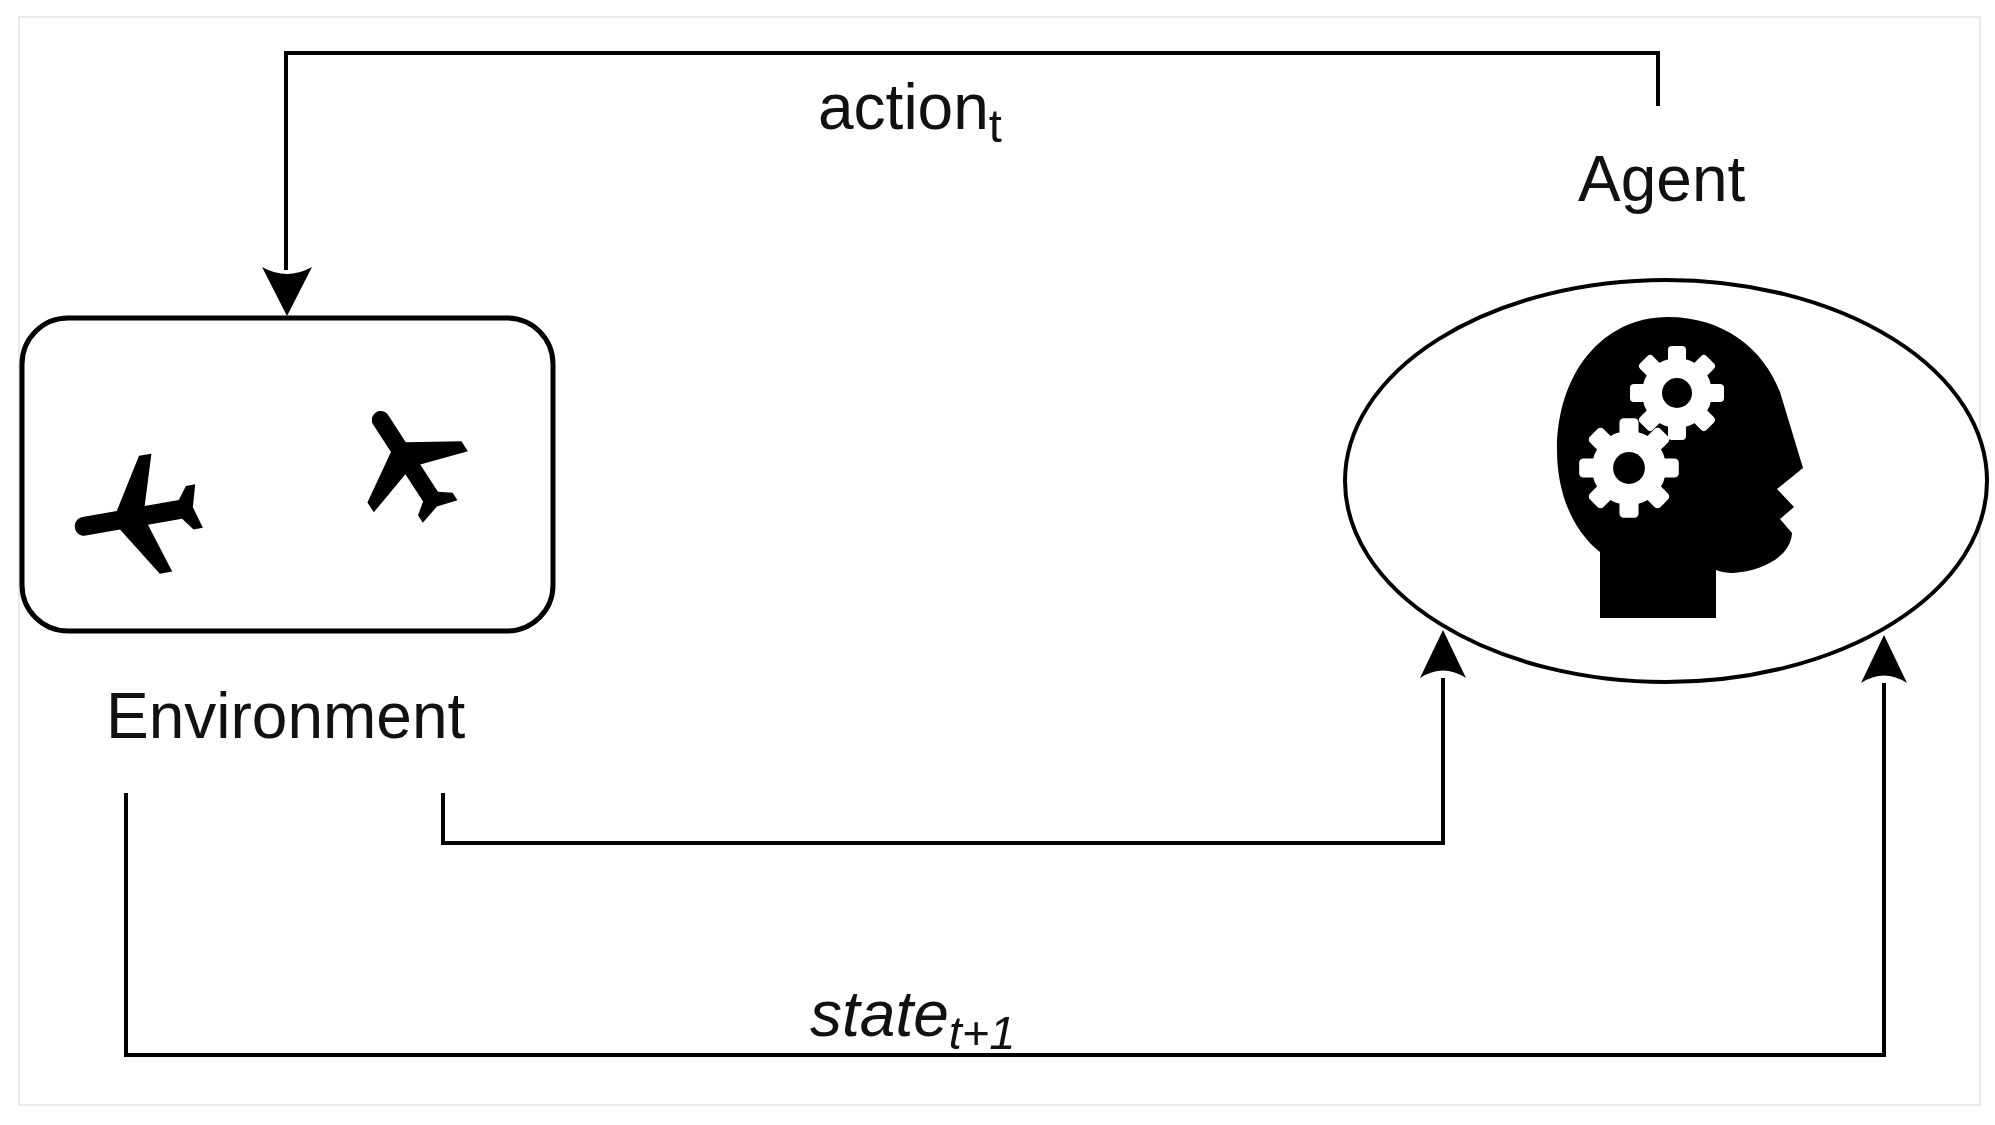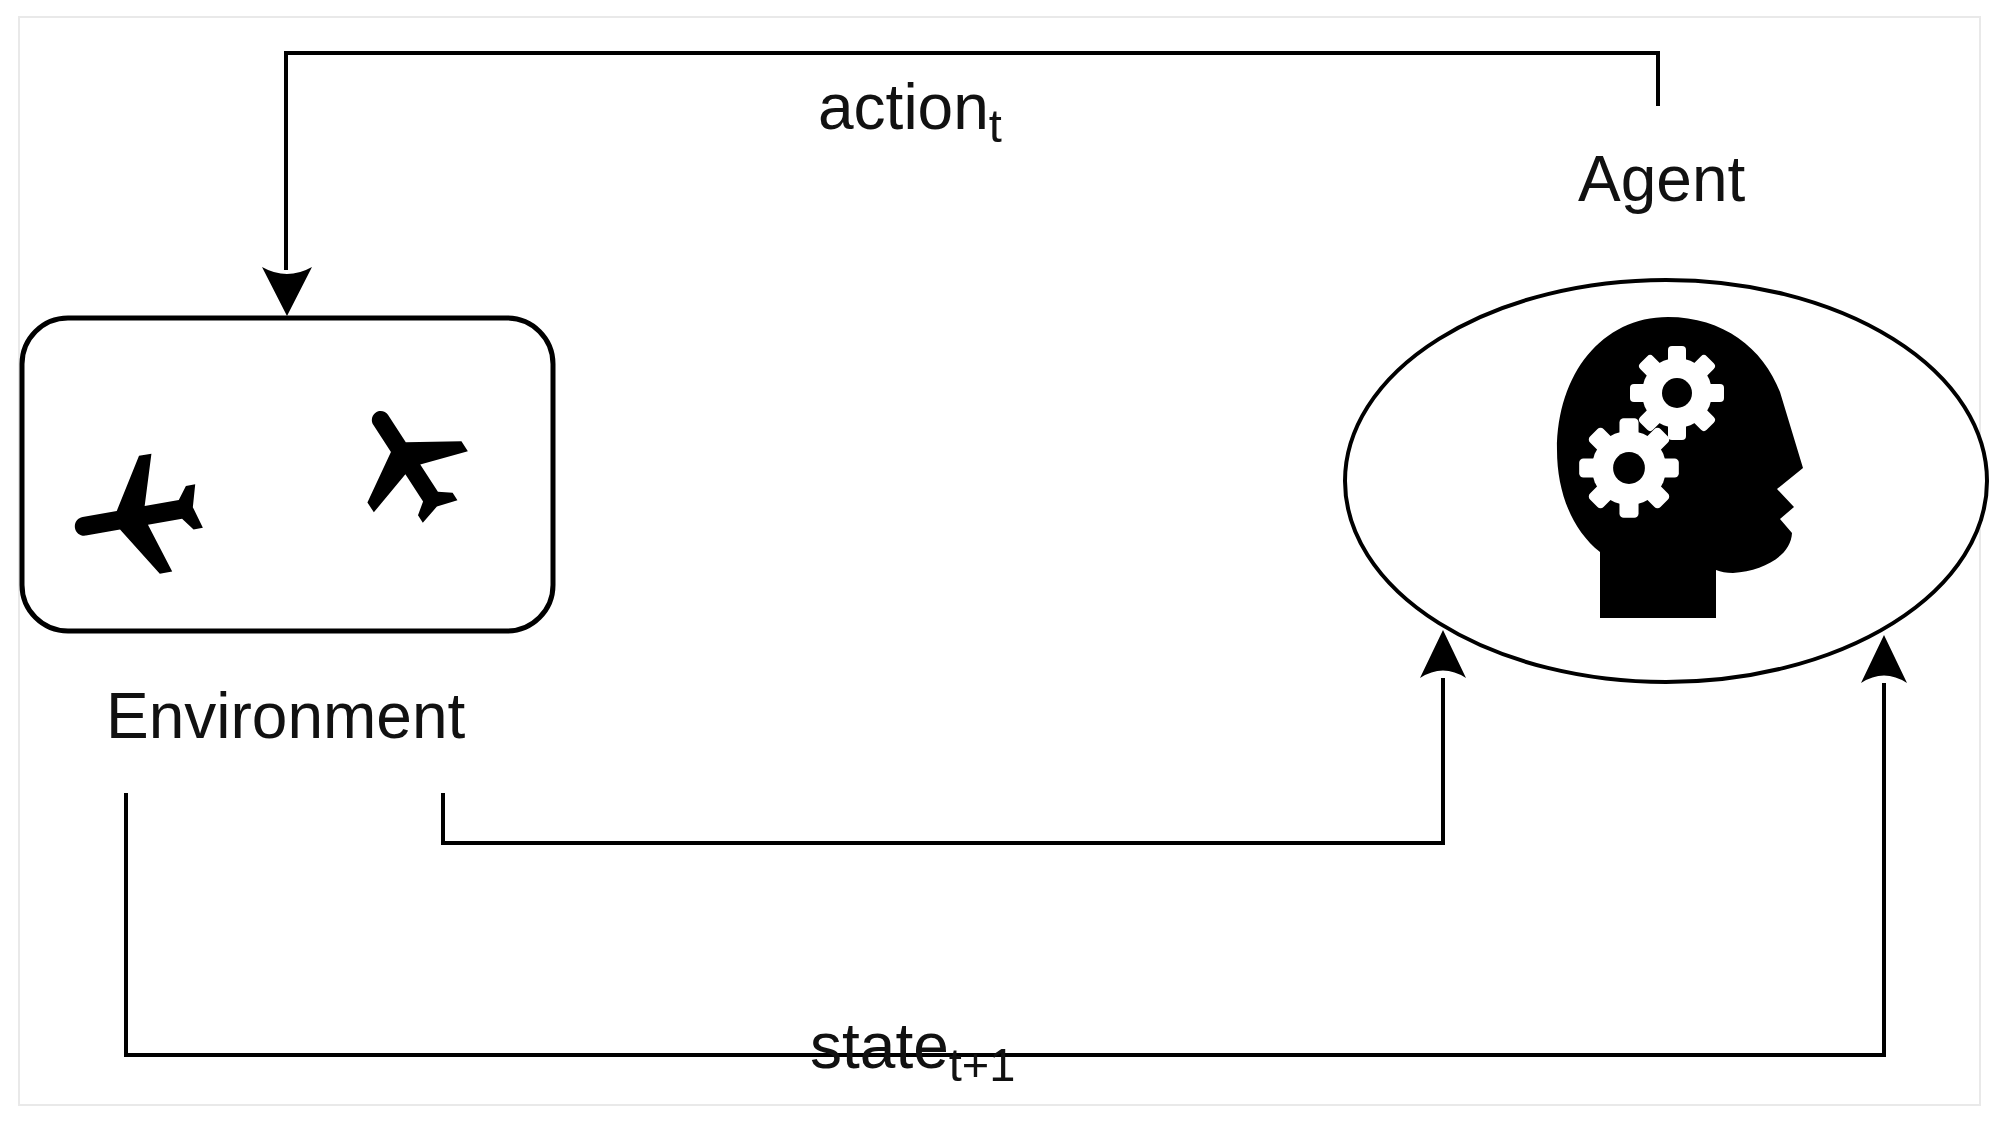--- a/index.html
+++ b/index.html
@@ -131,15 +131,15 @@
     </g>
   </svg>
 
   <div class="lbl" style="left:781px; top:75px;margin-left:37px;"><span>action</span><sub>t</sub></div>
 
   <div class="lbl" style="left:106px; top:684px;">Environment</div>
 
   <div class="lbl" style="left:1578px; top:147px;">Agent</div>
 
 
-  <div class="lbl" style="left:810px; top:1014px;"><span>state</span><sub>t+1</sub></div>
+  <div class="lbl" style="left:810px; top:982px;font-style:italic;"><span>state</span><sub>t+1</sub></div>
 
 </div>
 
 </body></html>

